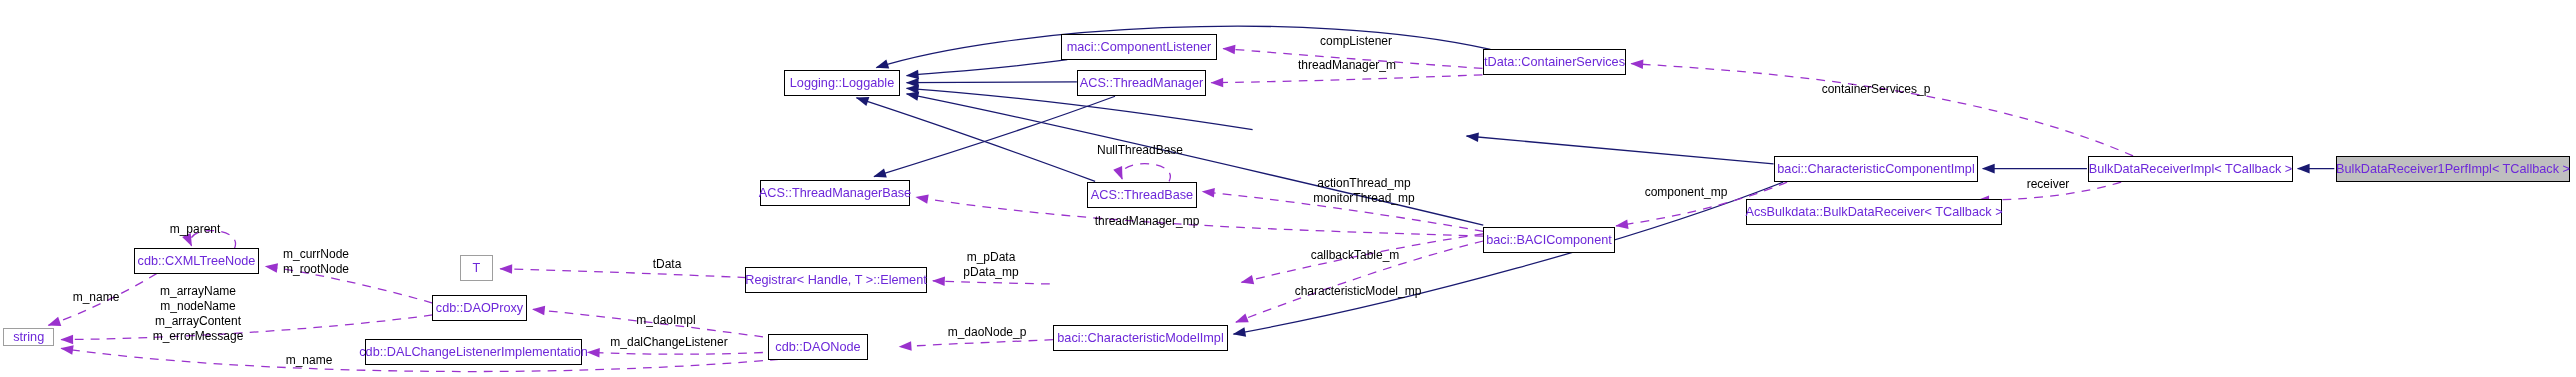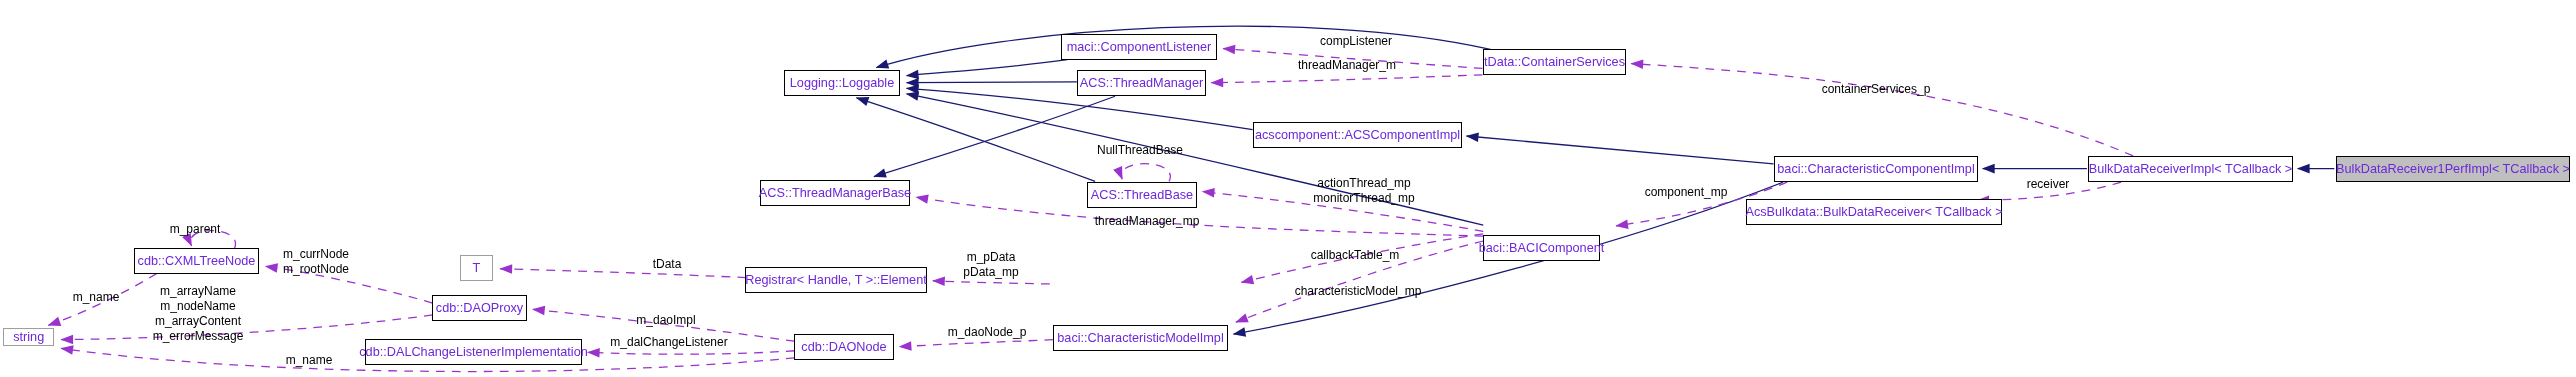--- a/index.html
+++ b/index.html
@@ -64,35 +64,34 @@
       <path d="M 1318,357 C 1268,356 1218,355 1171,353" marker-end="url(#arrP)"></path>
       <path d="M 1863,294 C 1748,311 1638,336 1559,355" marker-end="url(#arrP)"></path>
       <path d="M 1863,303 C 1748,331 1618,380 1552,405" marker-end="url(#arrP)"></path>
     </g>
   </svg>
 
   <div class="node" style="left:1061px;top:34px;width:156px;height:26px">maci::ComponentListener</div>
   <div class="node" style="left:1483px;top:49px;width:143px;height:26px">tData::ContainerServices</div>
   <div class="node" style="left:784px;top:70px;width:116px;height:26px">Logging::Loggable</div>
   <div class="node" style="left:1077px;top:70px;width:129px;height:26px">ACS::ThreadManager</div>
-  <div class="node" style="left:1253px;top:122px;width:209px;height:26px">acscomponent::ACSComponentImpl</div>
   <div class="node" style="left:1774px;top:156px;width:204px;height:26px">baci::CharacteristicComponentImpl</div>
   <div class="node" style="left:2088px;top:156px;width:205px;height:26px">BulkDataReceiverImpl&lt; TCallback &gt;</div>
   <div class="node current" style="left:2336px;top:156px;width:234px;height:26px">BulkDataReceiver1PerfImpl&lt; TCallback &gt;</div>
   <div class="node" style="left:1087px;top:182px;width:110px;height:25.5px">ACS::ThreadBase</div>
   <div class="node" style="left:760px;top:180px;width:150px;height:25.5px">ACS::ThreadManagerBase</div>
   <div class="node" style="left:1746px;top:199px;width:256px;height:26px">AcsBulkdata::BulkDataReceiver&lt; TCallback &gt;</div>
-  <div class="node" style="left:1483px;top:235px;width:117px;height:25.5px">baci::BACIComponent</div>
+  <div class="node" style="left:1483px;top:227px;width:132px;height:25.5px">baci::BACIComponent</div>
   <div class="node" style="left:134px;top:248px;width:125px;height:25.5px">cdb::CXMLTreeNode</div>
   <div class="node ext" style="left:460px;top:255px;width:33px;height:25.5px">T</div>
   <div class="node" style="left:745px;top:267px;width:182px;height:26px">Registrar&lt; Handle, T &gt;::Element</div>
   <div class="node" style="left:432px;top:295px;width:95px;height:25.5px">cdb::DAOProxy</div>
   <div class="node ext" style="left:3.2px;top:328px;width:51px;height:18px">string</div>
   <div class="node" style="left:365px;top:339px;width:217px;height:25.5px">cdb::DALChangeListenerImplementation</div>
-  <div class="node" style="left:794px;top:334px;width:100px;height:25.5px">cdb::DAONode</div>
+  <div class="node" style="left:768px;top:334px;width:100px;height:25.5px">cdb::DAONode</div>
   <div class="node" style="left:1053px;top:325px;width:175px;height:25.5px">baci::CharacteristicModelImpl</div>
 
   <div class="elabel" style="left:1356px;top:41px">compListener</div>
   <div class="elabel" style="left:1347px;top:65px">threadManager_m</div>
   <div class="elabel" style="left:1876px;top:89px">containerServices_p</div>
   <div class="elabel" style="left:1140px;top:150px">NullThreadBase</div>
   <div class="elabel" style="left:1364px;top:191px">actionThread_mp
 monitorThread_mp</div>
   <div class="elabel" style="left:1147px;top:221px">threadManager_mp</div>
   <div class="elabel" style="left:1686px;top:192px">component_mp</div>

